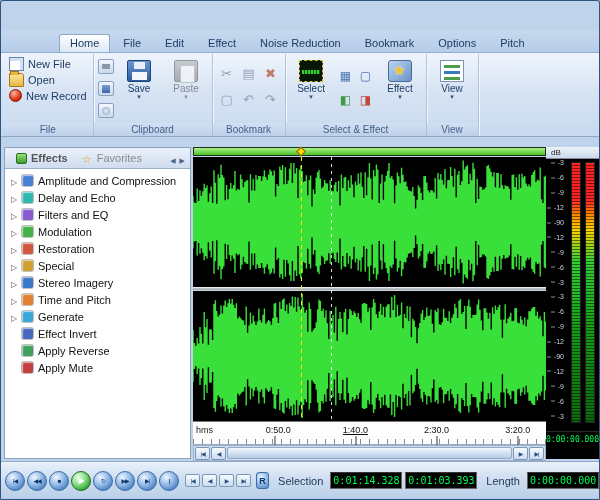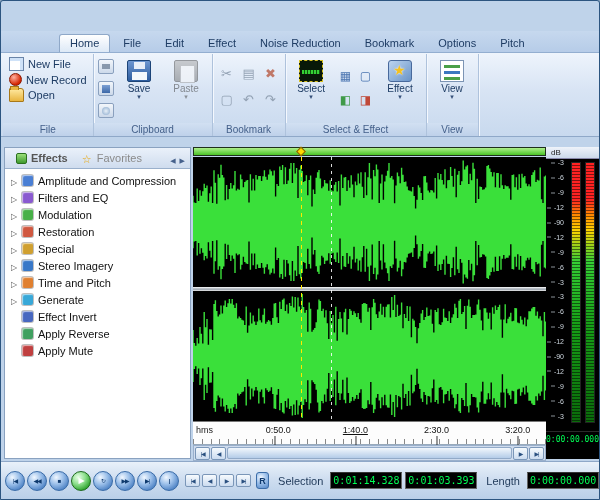--- a/index.html
+++ b/index.html
@@ -188,27 +188,27 @@
   </div>
 
   <div class="ribbon">
 
     <div class="rgroup">
       <div class="cmd-col">
           <div class="cmd c-newfile">
     <span class="cmd-ic"></span>
     <span>New File</span>
   </div>
+          <div class="cmd c-open">
+    <span class="cmd-ic"></span>
+    <span>Open</span>
+  </div>
           <div class="cmd c-newrec">
     <span class="cmd-ic"></span>
     <span>New Record</span>
-  </div>
-          <div class="cmd c-open">
-    <span class="cmd-ic"></span>
-    <span>Open</span>
   </div>
         </div>
       <div class="rlabel">File</div>
     </div>
 
     <div class="rgroup">
       <div class="rbody">
         <div class="mini-col">
           <span class="mini-ic m-print"></span>
           <span class="mini-ic m-save"></span>
@@ -286,20 +286,25 @@
     <span>Favorites</span>
   </div>
         </div>
       <span class="pane-arrows"></span>
     </div>
     <div class="tree">
         <div class="tree-item">
     <span class="arrow"></span>
     <span class="tree-icon" style="background: rgb(74, 127, 212);"></span>
     <span>Amplitude and Compression</span>
+  </div>
+        <div class="tree-item">
+    <span class="arrow"></span>
+    <span class="tree-icon" style="background: rgb(48, 184, 176);"></span>
+    <span>Delay and Echo</span>
   </div>
         <div class="tree-item">
     <span class="arrow"></span>
     <span class="tree-icon" style="background: rgb(138, 90, 208);"></span>
     <span>Filters and EQ</span>
   </div>
         <div class="tree-item">
     <span class="arrow"></span>
     <span class="tree-icon" style="background: rgb(72, 176, 72);"></span>
     <span>Modulation</span>

